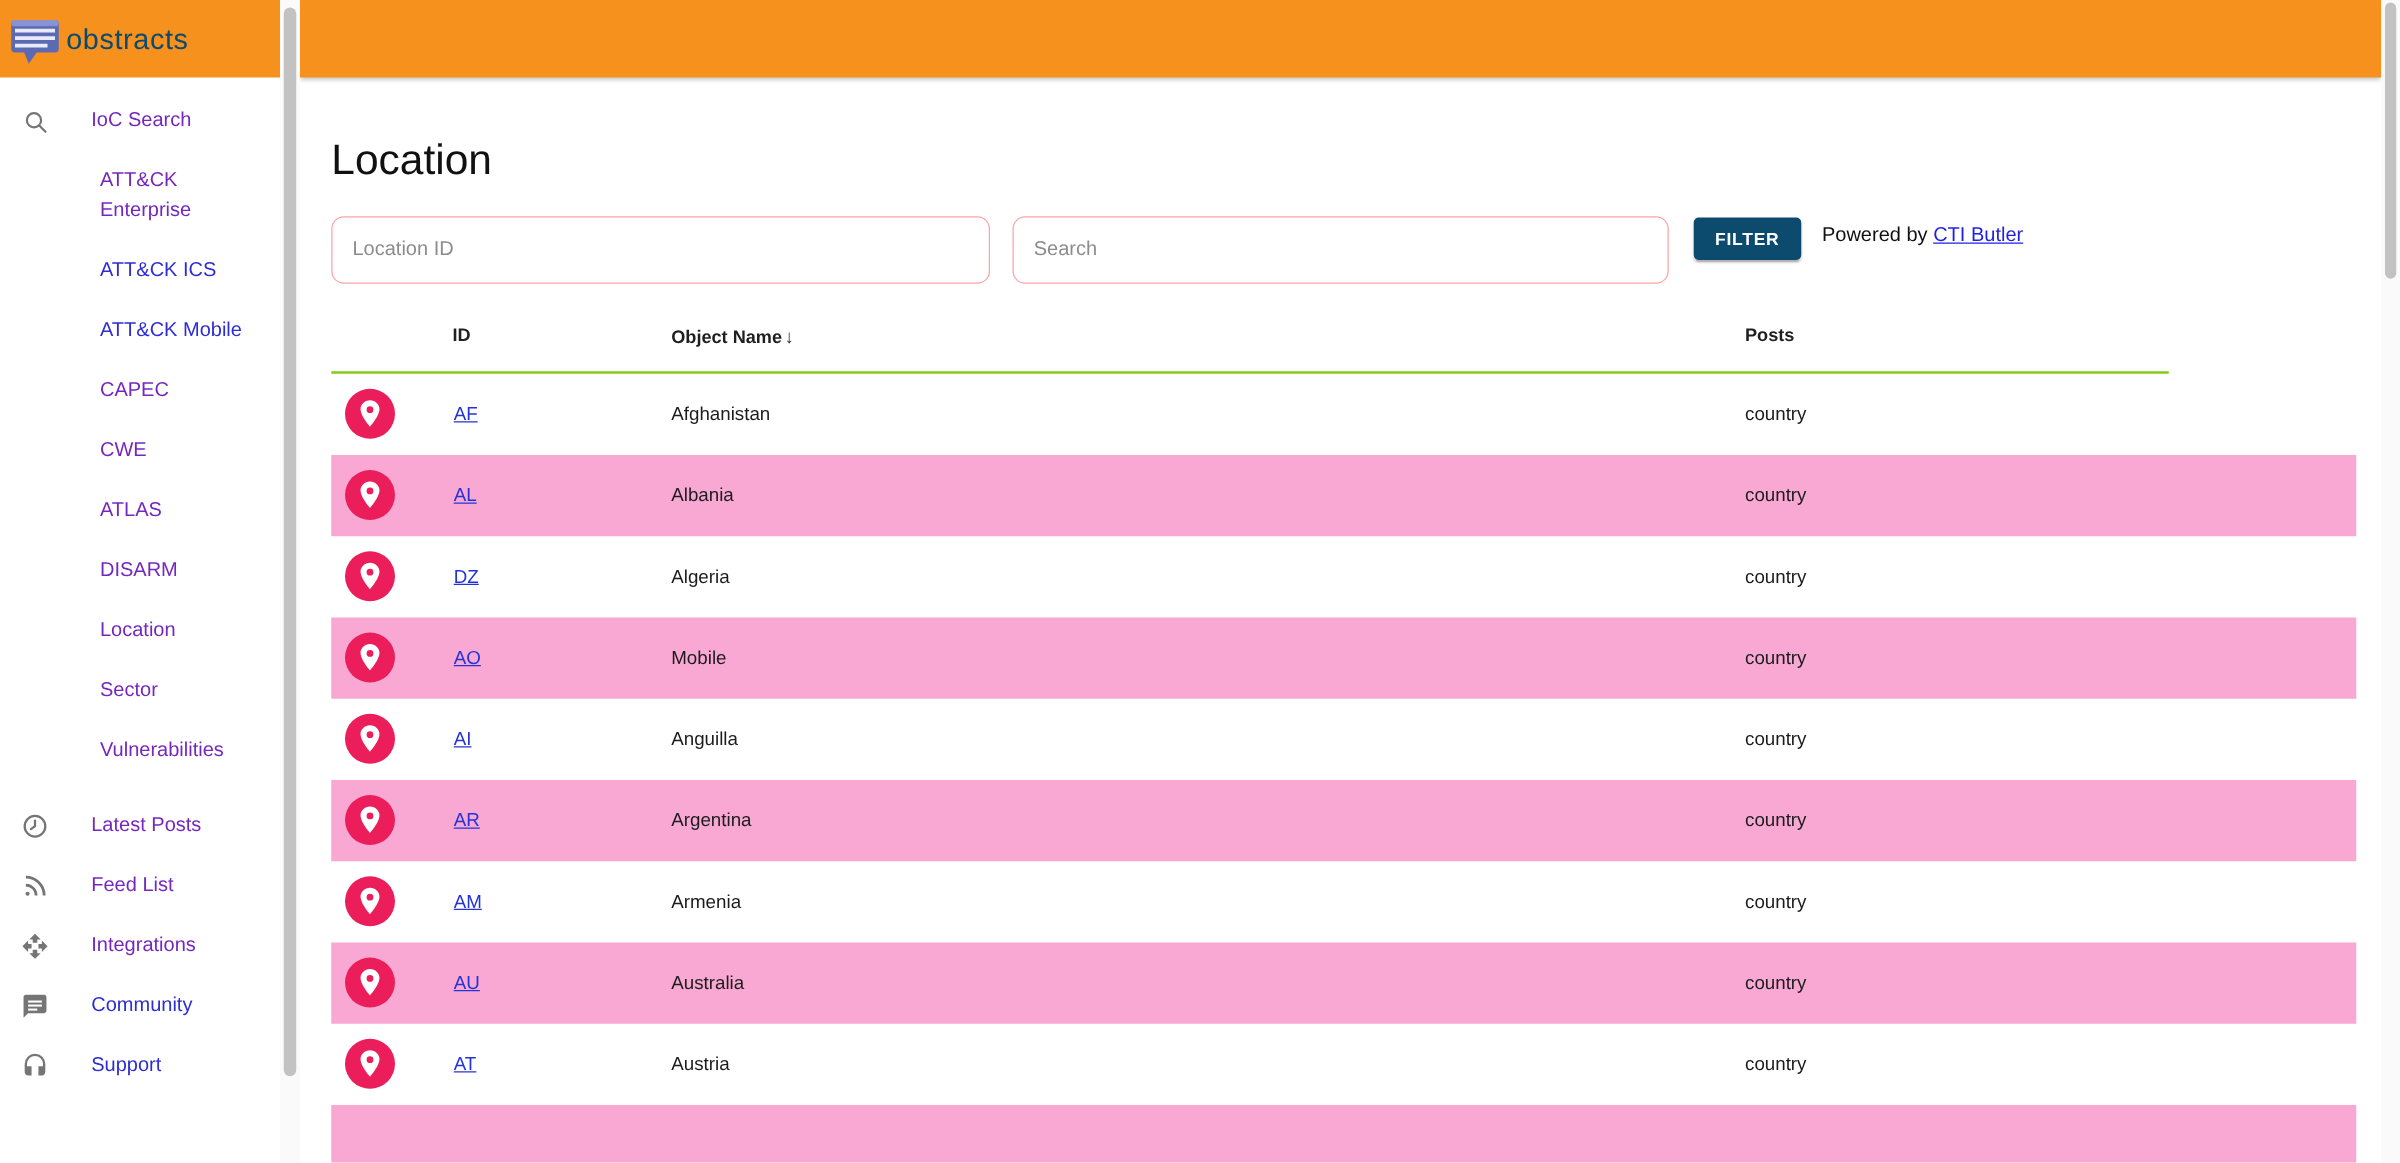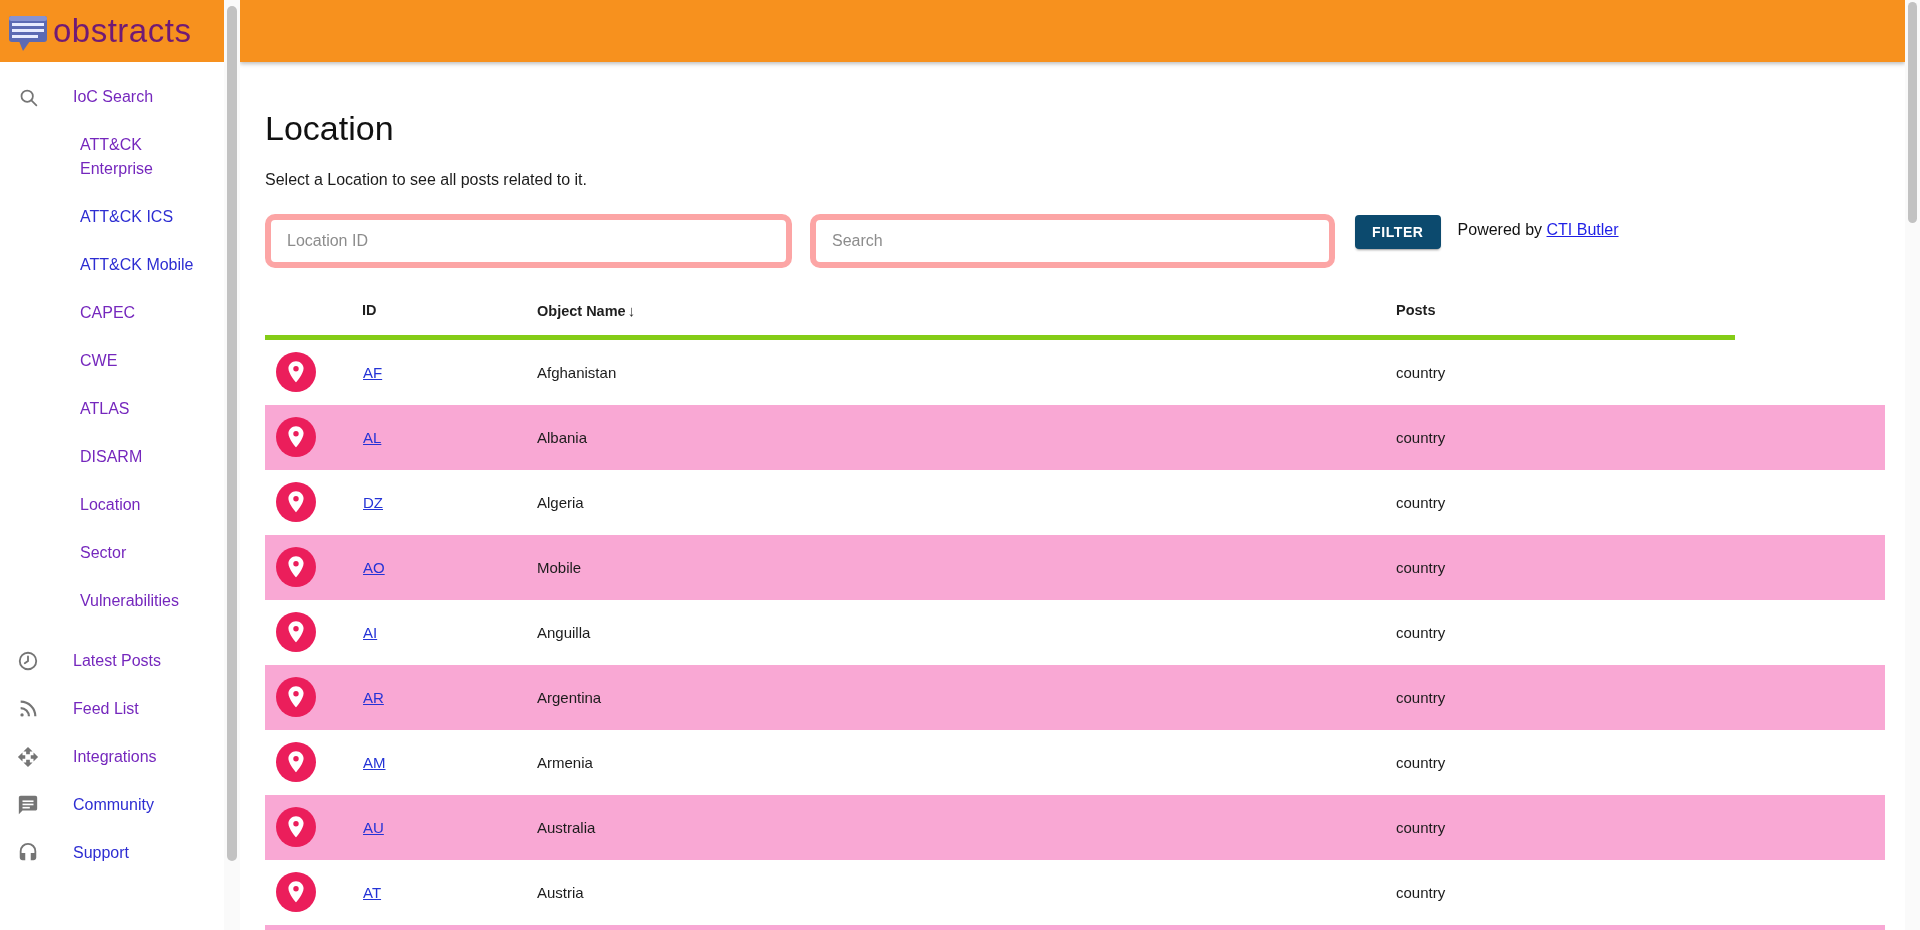--- a/index.html
+++ b/index.html
@@ -4,21 +4,21 @@
 <style>
   * { margin:0; padding:0; box-sizing:border-box; }
   html,body { width:1920px; height:930px; overflow:hidden; background:#fff;
     font-family:"Liberation Sans", sans-serif; }
 
   
   .appbar-left { position:absolute; left:0; top:0; width:224px; height:62px;
     background:#F7911E; display:flex; align-items:center; padding-left:8px; z-index:5; }
   .appbar-main { position:absolute; left:240px; top:0; width:1665px; height:62px;
     background:#F7911E; box-shadow:0 2px 4px rgba(0,0,0,.25); z-index:4; }
-  .brand-text { color:#701a75; font-size:33px; letter-spacing:.5px; margin-left:3px; }
+  .brand-text { color:#0c4a6e; font-size:23px; letter-spacing:.5px; margin-left:3px; }
 
   
   .sidebar { position:absolute; left:0; top:62px; width:224px; height:868px;
     background:#fff; }
   .nav { position:absolute; top:11px; left:0; width:224px; }
   .side-item { display:flex; align-items:center; min-height:48px; padding:12px 10px 12px 16px;
     cursor:pointer; font-size:16px; line-height:24px; }
   .side-item.sub { padding-left:80px; }
   .side-icon { width:24px; height:24px; flex:0 0 24px; display:inline-flex;
     align-items:center; justify-content:center; }
@@ -39,37 +39,37 @@
   .thumb-right { left:3px; top:2px; width:9px; height:221px; }
 
   
   .content { position:absolute; left:240px; top:62px; width:1665px; height:868px;
     background:#fff; padding-left:25px; overflow:hidden; }
   .page-title { font-size:34px; line-height:40px; font-weight:400; color:#111;
     margin-top:46px; }
   .page-subtitle { font-size:16px; line-height:19px; color:#1c1c1c; margin-top:22px; }
 
   .filter-row { display:flex; align-items:flex-start; margin-top:25px; }
-  .tfield { height:54px; border:6px solid #fca5a5; border-radius:10px;
+  .tfield { height:54px; border:1px solid #fca5a5; border-radius:10px;
     font-size:16px; padding:0 16px; color:#222; outline:none;
     font-family:"Liberation Sans", sans-serif; background:#fff; }
   .tfield::placeholder { color:#8c8c8c; opacity:1; }
   .tf-location { width:527px; }
   .tf-search { width:525px; margin-left:18px; }
   .btn-filter { margin-left:20px; margin-top:1px; height:34px; padding:0 17px;
     background:#0c4a6e; color:#fff; border:none; border-radius:4px;
     font-size:14px; font-weight:bold; letter-spacing:.6px; cursor:pointer;
     font-family:"Liberation Sans", sans-serif;
     box-shadow:0 3px 1px -2px rgba(0,0,0,.2), 0 2px 2px 0 rgba(0,0,0,.14); }
   .powered { margin-left:17px; margin-top:7px; font-size:16px; color:#111; }
   .powered a { color:#1F1FE6; text-decoration:underline; cursor:pointer; }
 
   
   .table { margin-top:15px; }
-  .thead { position:relative; height:57px; width:1470px; border-bottom:5px solid #84cc16; }
+  .thead { position:relative; height:57px; width:1470px; border-bottom:2px solid #84cc16; }
   .th { position:absolute; top:19px; font-size:14.5px; font-weight:bold; color:#1f1f1f; }
   .th-id { left:97px; }
   .th-name { left:272px; }
   .th-type { left:1131px; }
   .sort-arrow { font-size:15px; font-weight:400; margin-left:2px; color:#333; }
   .trow { position:relative; height:65px; width:1620px; }
   .trow.alt { background:#f9a8d4; }
   .cell { position:absolute; top:24px; font-size:15px; color:#1c1c1c; }
   .cell-id { left:98px; }
   .cell-id a { color:#2433D6; text-decoration:underline; cursor:pointer; }
@@ -197,21 +197,20 @@
   </div>
     </div>
 </div>
 
 <div class="sb-track-left">
   <div class="sb-thumb thumb-left"></div>
 </div>
 
 <div class="content">
   <div class="page-title">Location</div>
-  <div class="page-subtitle">Select a Location to see all posts related to it.</div>
 
   <div class="filter-row">
     <input class="tfield tf-location" type="text" placeholder="Location ID" style="">
     <input class="tfield tf-search" type="text" placeholder="Search" style="">
     <button class="btn-filter">FILTER</button>
     <div class="powered">
       <span>Powered by</span>
       <a>CTI Butler</a>
     </div>
   </div>

